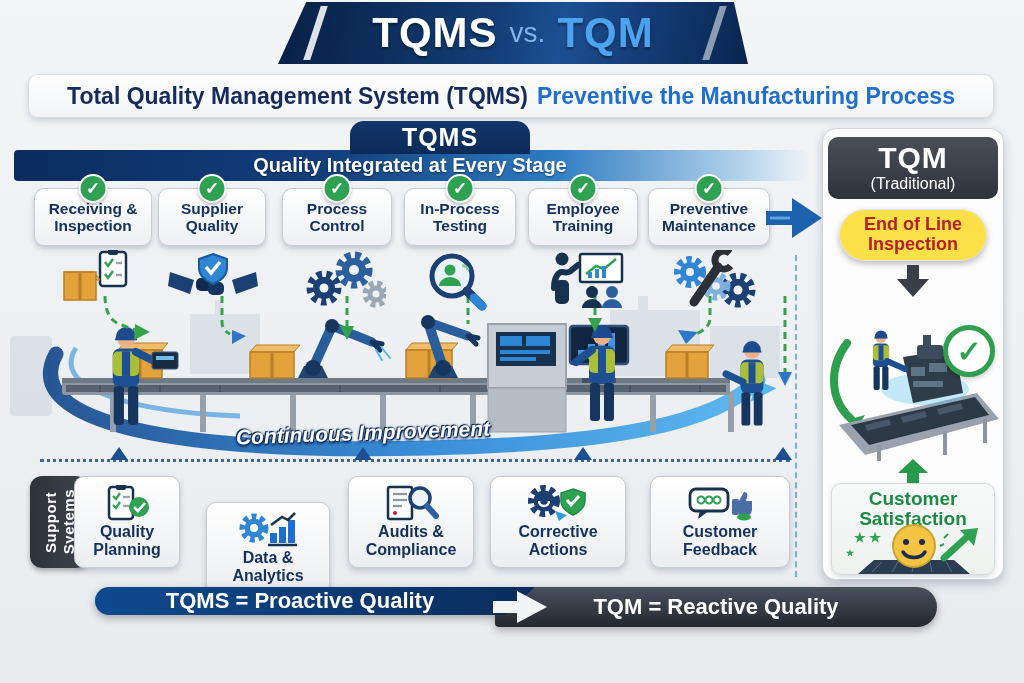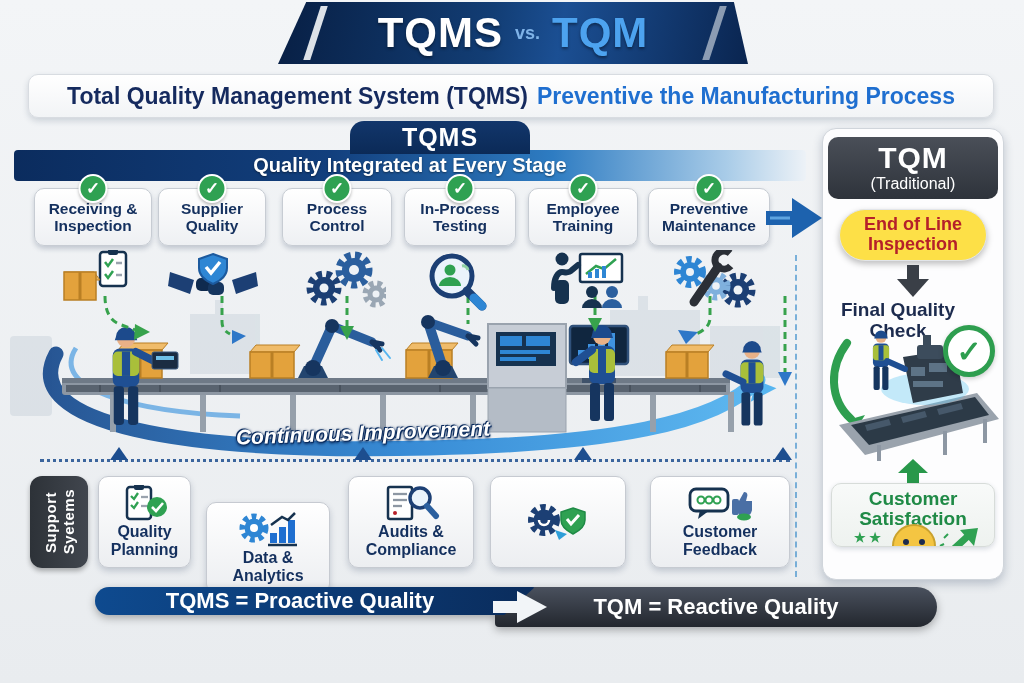--- a/index.html
+++ b/index.html
@@ -7,21 +7,21 @@
   #canvas { position:relative; width:1024px; height:683px; background:linear-gradient(180deg,#f3f5f7 0%,#e9ecef 100%); overflow:hidden; }
 
   
   .top-banner { position:absolute; left:278px; top:2px; width:470px; height:62px;
     background:linear-gradient(100deg,#081f44 0%,#123d74 45%,#1b4f93 60%,#0a2550 100%);
     clip-path:polygon(6% 0, 97% 0, 100% 100%, 0 100%);
     display:flex; align-items:center; justify-content:center; gap:12px; }
   .top-banner .slash { position:absolute; top:4px; bottom:4px; width:7px; background:#f4f7fa; transform:skewX(-18deg); opacity:.9; }
   .top-banner .slash.l { left:34px; } .top-banner .slash.r { right:30px; opacity:.55; }
   .tb-tqms { color:#ffffff; font-size:42px; font-weight:bold; letter-spacing:1px; text-shadow:0 2px 3px rgba(0,0,0,.4); }
-  .tb-vs   { color:#7fb3e8; font-size:18px; font-weight:bold; }
+  .tb-vs   { color:#7fb3e8; font-size:28px; font-weight:normal; }
   .tb-tqm  { color:#4da3ef; font-size:42px; font-weight:bold; letter-spacing:1px; text-shadow:0 2px 3px rgba(0,0,0,.4); }
 
   
   .subtitle { position:absolute; left:28px; top:74px; width:966px; height:44px; background:linear-gradient(180deg,#ffffff,#f2f4f6);
     border:1px solid #d8dce1; border-radius:10px; box-shadow:0 3px 6px rgba(40,60,90,.18);
     display:flex; align-items:center; justify-content:center; gap:9px; font-size:23px; font-weight:bold; }
   .sub-dark { color:#152a5e; } .sub-blue { color:#1f6fd0; }
 
   
   .tqms-tab { position:absolute; left:350px; top:121px; width:180px; height:33px; background:linear-gradient(180deg,#12366b,#0b2a57);
@@ -90,21 +90,21 @@
     display:flex; align-items:center; justify-content:center; text-align:center;
     color:#b5202a; font-size:18px; font-weight:bold; line-height:1.1; padding:0 10px; }
   .dark-down { position:absolute; left:50%; transform:translateX(-50%); top:136px; }
   .final-check { position:absolute; left:0; right:30px; top:170px; text-align:center; color:#1c2b4e;
     font-size:19px; font-weight:bold; line-height:1.12; }
   .big-check { position:absolute; right:8px; top:196px; width:52px; height:52px; border-radius:50%; background:#ffffff;
     border:5px solid #2e9e4f; color:#2e9e4f; font-size:30px; font-weight:bold;
     display:flex; align-items:center; justify-content:center; box-shadow:0 2px 5px rgba(0,0,0,.2); z-index:6; }
   .tqm-illo { position:absolute; left:2px; top:198px; }
   .green-up { position:absolute; left:50%; transform:translateX(-50%); top:330px; }
-  .cust-box { position:absolute; left:8px; right:8px; top:354px; height:64px; background:linear-gradient(180deg,#f8faf9,#eef2ef);
+  .cust-box { position:absolute; left:8px; right:8px; top:354px; height:92px; background:linear-gradient(180deg,#f8faf9,#eef2ef);
     border:1px solid #d7dcd9; border-radius:10px; box-shadow:0 2px 5px rgba(40,60,90,.18); overflow:hidden; }
   .cust-label { position:absolute; top:5px; left:0; right:0; text-align:center; color:#1f8a46; font-size:19px; font-weight:bold; line-height:1.05; }
 
   .icon-wrap { display:flex; align-items:center; justify-content:center; }
   .dash-sep { position:absolute; left:795px; top:255px; height:322px; border-left:2px dashed #2e86c9; opacity:.6; z-index:1; }
 </style>
 </head>
 <body>
 
 <div id="canvas">
@@ -398,21 +398,21 @@
   <div class="uptri" style="left:110px;"></div>
   <div class="uptri" style="left:354px;"></div>
   <div class="uptri" style="left:574px;"></div>
   <div class="uptri" style="left:774px;"></div>
 
   <div class="side-tab">
     <span>Support</span>
     <span>Syetems</span>
   </div>
 
-  <div class="support-box" style="left:98px;width:93px;">
+  <div class="support-box" style="left:74px;width:106px;">
     <span class="icon-wrap">
       <svg width="52" height="36">
           <rect x="8" y="2" width="24" height="32" rx="3" fill="#fff" stroke="#16324f" stroke-width="2.5"></rect>
           <rect x="15" y="-1" width="10" height="6" rx="2" fill="#16324f"></rect>
           <path d="M12 11 l3 3 4-6 M12 20 l3 3 4-6" stroke="#2fa152" stroke-width="2.3" fill="none"></path>
           <line x1="22" y1="12" x2="29" y2="12" stroke="#9aa3ae" stroke-width="2.3"></line>
           <line x1="22" y1="21" x2="29" y2="21" stroke="#9aa3ae" stroke-width="2.3"></line>
           <circle cx="38" cy="22" r="10" fill="#2fa152"></circle>
           <path d="M33 22 l4 4 7-8" stroke="#fff" stroke-width="2.6" fill="none"></path>
         </svg>
@@ -458,20 +458,21 @@
           <g transform="translate(17,16)">
             <circle r="12" fill="none" stroke="#1c3f74" stroke-width="8" stroke-dasharray="5 3.8"></circle>
             <circle r="10.5" fill="#1c3f74"></circle>
             <path d="M-5 0 a5 5 0 0 0 10 0" stroke="#fff" stroke-width="2.5" fill="none"></path>
           </g>
           <polygon points="28,26 40,30 32,36" fill="#2e9ed8"></polygon>
           <path d="M46 4 l12 4 v8 c0 7 -6 11 -12 14 c-6 -3 -12 -7 -12 -14 v-8 z" fill="#2fa152" stroke="#1f8a46" stroke-width="1.5"></path>
           <path d="M40 15 l4 5 8-9" stroke="#fff" stroke-width="3" fill="none"></path>
         </svg>
     </span>
+    <span>Corrective Actions</span>
   </div>
   <div class="support-box" style="left:650px;width:140px;">
     <span class="icon-wrap">
       <svg width="64" height="36">
           <rect x="2" y="4" width="38" height="22" rx="6" fill="#fff" stroke="#16324f" stroke-width="2.8"></rect>
           <polygon points="12,25 22,25 10,34" fill="#16324f"></polygon>
           <circle cx="13" cy="15" r="3.5" fill="none" stroke="#2fa152" stroke-width="2"></circle>
           <circle cx="21" cy="15" r="3.5" fill="none" stroke="#2fa152" stroke-width="2"></circle>
           <circle cx="29" cy="15" r="3.5" fill="none" stroke="#2fa152" stroke-width="2"></circle>
           <rect x="44" y="14" width="7" height="16" rx="2" fill="#4a6fa5"></rect>
@@ -489,21 +490,20 @@
       <div class="t">TQM</div>
       <div class="s">(Traditional)</div>
     </div>
     <div class="eol-pill">End of Line Inspection</div>
     <div class="dark-down">
       <svg width="36" height="32">
           <rect x="12" y="0" width="12" height="14" fill="#3a3f47"></rect>
           <polygon points="2,14 34,14 18,32" fill="#3a3f47"></polygon>
         </svg>
     </div>
-    <div class="final-check">Final Quality Check</div>
     <div class="big-check">✓</div>
     <svg class="tqm-illo" width="178" height="138" viewBox="0 0 178 138">
       <path d="M 22 16 C 4 40 4 72 26 92" fill="none" stroke="#2e9e4f" stroke-width="8" stroke-linecap="round"></path>
       <polygon points="26,92 40,88 30,104" fill="#2e9e4f"></polygon>
       <polygon points="14,98 152,66 174,92 40,128" fill="#9aa3ad"></polygon>
       <polygon points="26,98 150,70 164,88 44,118" fill="#2c3a47"></polygon>
       <g fill="#46586a">
           <polygon points="40,98 64,92 66,98 42,104"></polygon>
           <polygon points="76,90 100,84 102,90 78,96"></polygon>
           <polygon points="112,82 136,76 138,82 114,88"></polygon>

